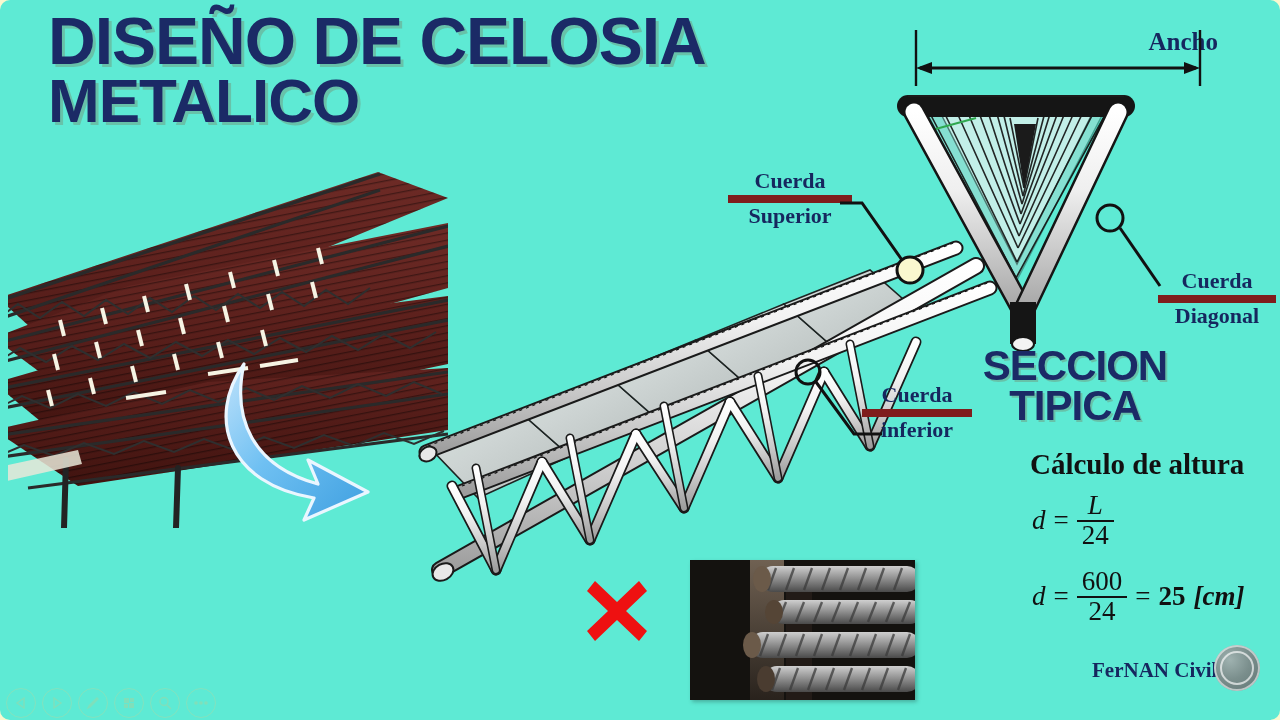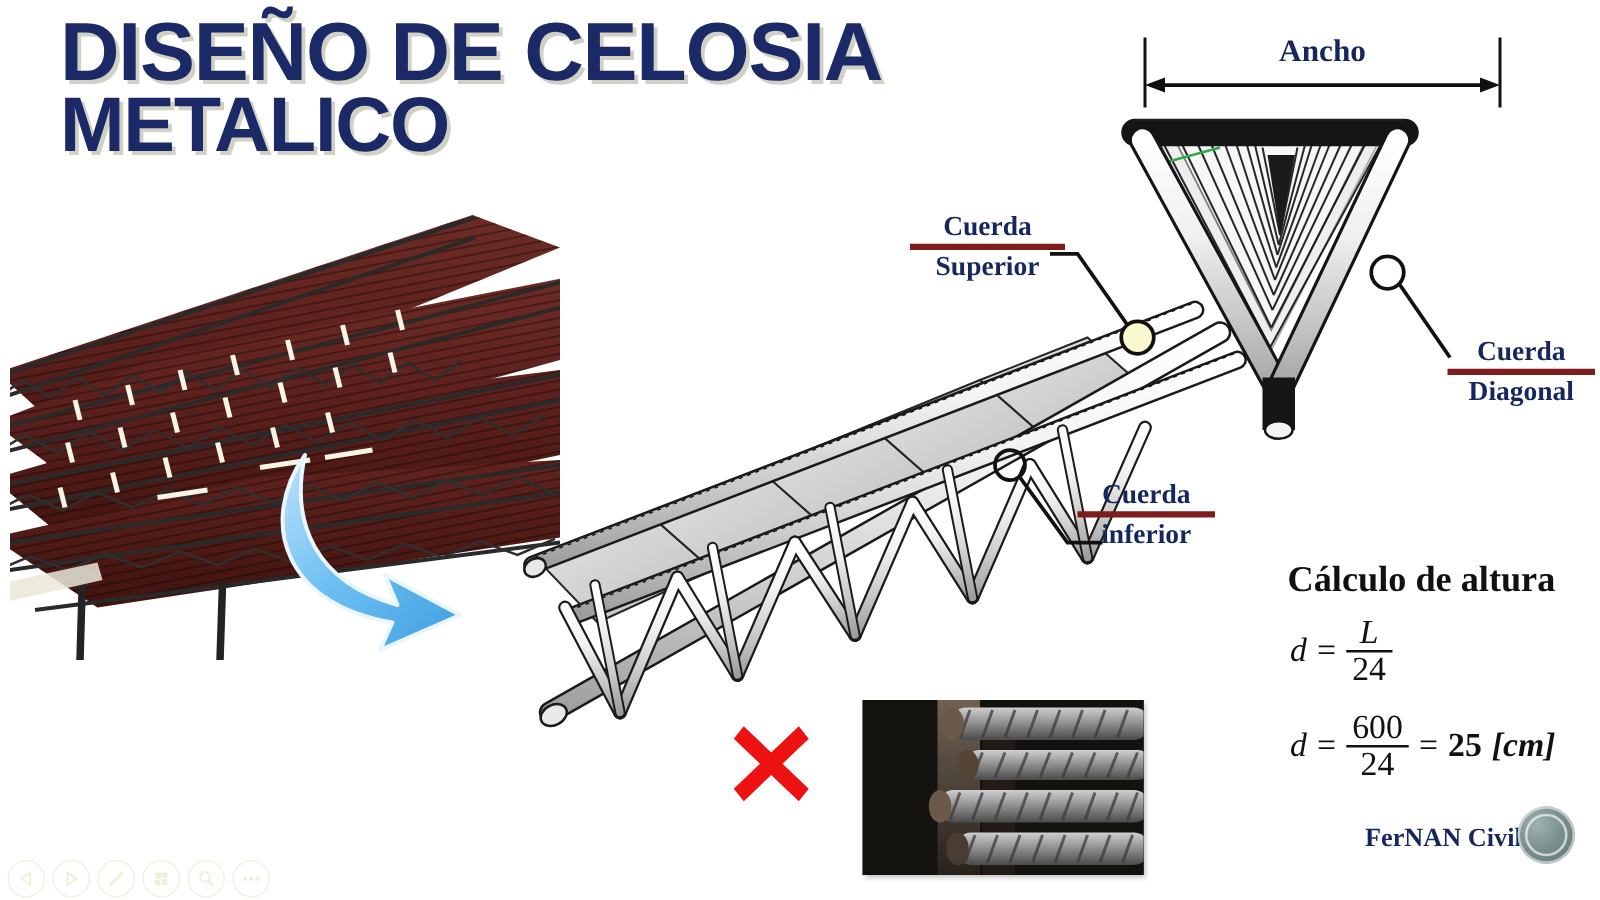--- a/index.html
+++ b/index.html
@@ -2,21 +2,21 @@
 <html><head>
 <meta charset="utf-8">
 <style>
   html,body{margin:0;padding:0;}
   body{
     width:1280px;height:720px;overflow:hidden;
     background:#faf8cf;
     font-family:"Liberation Serif", serif;
     position:relative;
   }
-  #stage{position:absolute;inset:0;background:#ffffff;}
+  #stage{position:absolute;inset:0;background:#5eead4;border-radius:10px;}
 
   
   .main-title{
     position:absolute;left:48px;top:10px;width:880px;
     font-family:"Liberation Sans", sans-serif;
     font-weight:bold;
     color:#1b2a66;
     letter-spacing:-1px;
     line-height:0.96;
     text-shadow:3px 3px 0 rgba(120,120,90,.35);
@@ -43,21 +43,21 @@
     text-shadow:2px 2px 0 rgba(120,120,90,.35);
   }
 
   
   .callout{
     position:absolute;
     color:#16275e;font-weight:bold;
     font-family:"Liberation Serif", serif;
     font-size:22px;line-height:1.18;text-align:center;
   }
-  .callout .ul{border-bottom:5px solid #7f1d1d;display:block;padding-bottom:1px;}
+  .callout .ul{border-bottom:8px solid #7f1d1d;display:block;padding-bottom:1px;}
 
   
   .calc-head{
     position:absolute;left:1030px;top:448px;
     font-weight:bold;font-size:29px;color:#111;
   }
   .frm{position:absolute;color:#111;}
   .frm-row{display:flex;align-items:center;gap:8px;font-size:27px;}
   .itl{font-style:italic;font-family:"Liberation Serif",serif;}
   .frac{display:inline-flex;flex-direction:column;align-items:center;line-height:1.02;}
@@ -69,21 +69,21 @@
   
   .warn{
     position:absolute;left:700px;top:452px;width:268px;
     text-align:center;font-weight:bold;font-size:21.5px;
     line-height:1.28;color:#111;
   }
 
   
   .dim-wrap{position:absolute;left:898px;top:28px;width:320px;height:60px;}
   .dim-label{
-    position:absolute;left:0;top:0;width:320px;text-align:center;
+    position:absolute;left:0;top:0;width:320px;text-align:right;
     color:#16275e;font-weight:bold;font-size:25px;
   }
 
   
   .credit{
     position:absolute;left:1092px;top:658px;
     color:#16275e;font-weight:bold;font-size:21px;
   }
   .credit-logo{
     position:absolute;left:1214px;top:645px;width:46px;height:46px;
@@ -399,20 +399,24 @@
 
   <div class="callout" style="left:1158px;top:268px;width:118px;">
     <span class="ul">Cuerda</span>
     <span>Diagonal</span>
   </div>
   <svg class="scene" style="left:1094px;top:200px;" width="80" height="92" viewBox="0 0 80 92">
     <circle cx="16" cy="18" r="13" fill="none" stroke="#111" stroke-width="3"></circle>
     <path d="M26,28 L66,86" stroke="#111" stroke-width="3" fill="none"></path>
   </svg>
 
+  <div class="sec-title">
+    <span>SECCION</span><br>
+    <span>TIPICA</span>
+  </div>
 
   <div class="calc-head">Cálculo de altura</div>
 
   <div class="frm" style="left:1032px;top:492px;">
     <div class="frm-row">
       <span class="itl">d</span>
       <span>=</span>
       <span class="frac">
         <span class="num itl">L</span>
         <span class="bar"></span>

